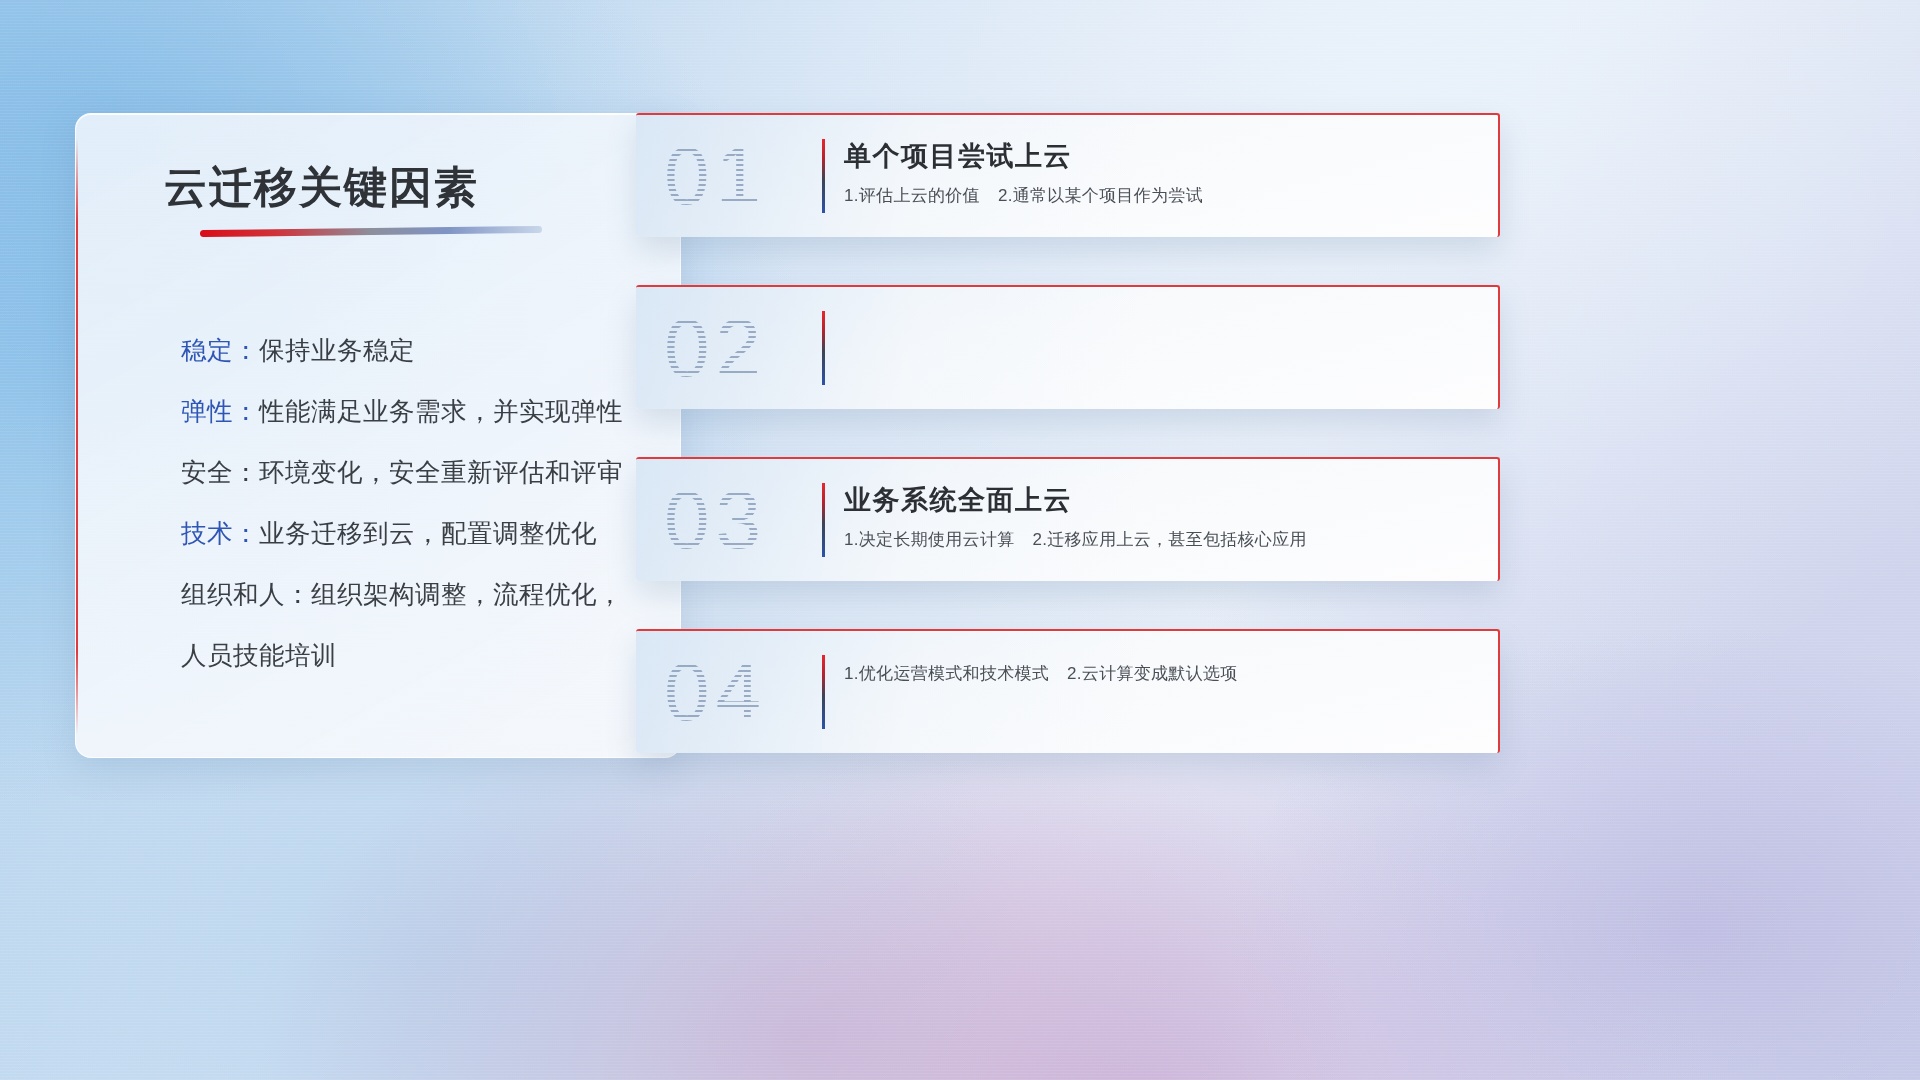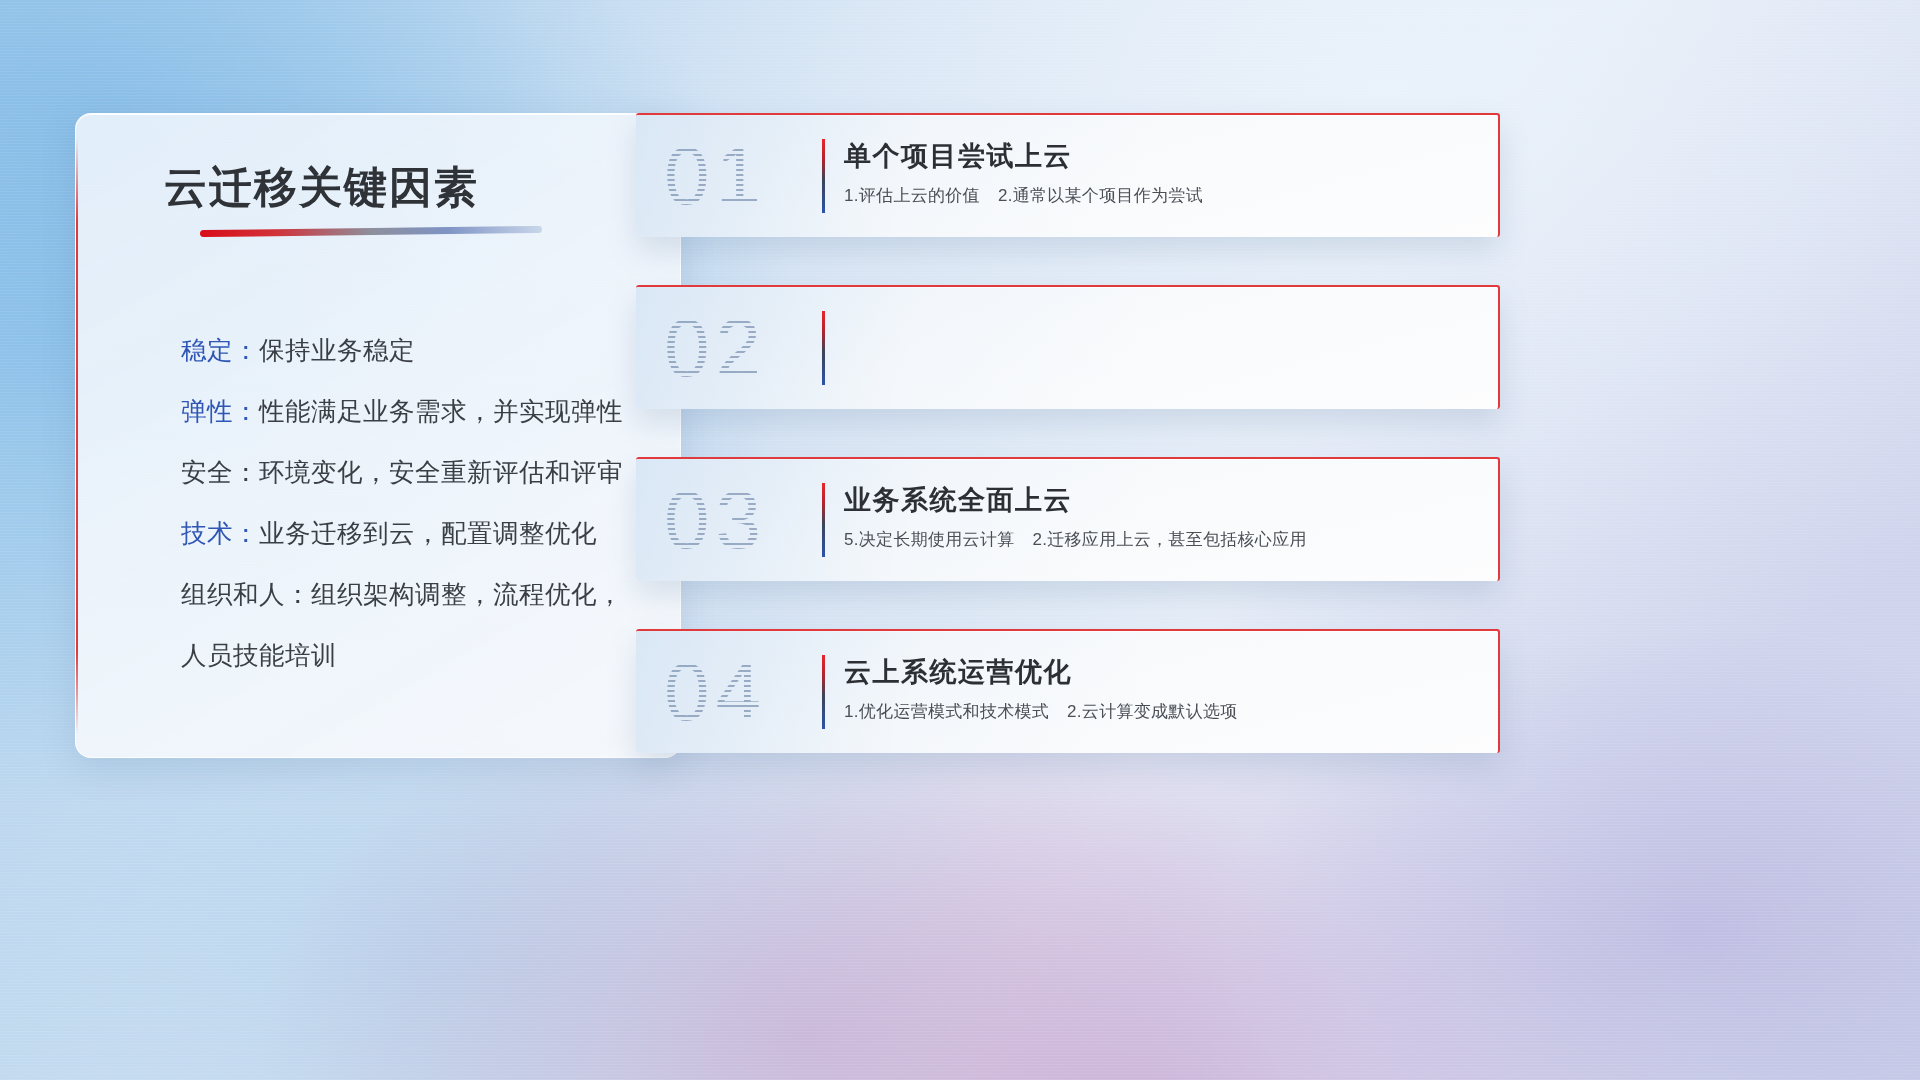--- a/index.html
+++ b/index.html
@@ -169,29 +169,28 @@
     <div class="card-num">02</div>
     <div class="divider"></div>
   </div>
 
   <div class="card card-3">
     <div class="card-num">03</div>
     <div class="divider"></div>
     <div class="card-body">
       <div class="card-title">业务系统全面上云</div>
       <div class="card-desc">
-        <span>5.决定长期使用云计算</span><span class="gap"></span><span>2.迁移应用上云，甚至包括核心应用</span>
+        <span>1.决定长期使用云计算</span><span class="gap"></span><span>2.迁移应用上云，甚至包括核心应用</span>
       </div>
     </div>
   </div>
 
   <div class="card card-4">
     <div class="card-num">04</div>
     <div class="divider"></div>
     <div class="card-body">
-      <div class="card-title">云上系统运营优化</div>
       <div class="card-desc">
         <span>1.优化运营模式和技术模式</span><span class="gap"></span><span>2.云计算变成默认选项</span>
       </div>
     </div>
   </div>
 
 </div>
 
 </body></html>

